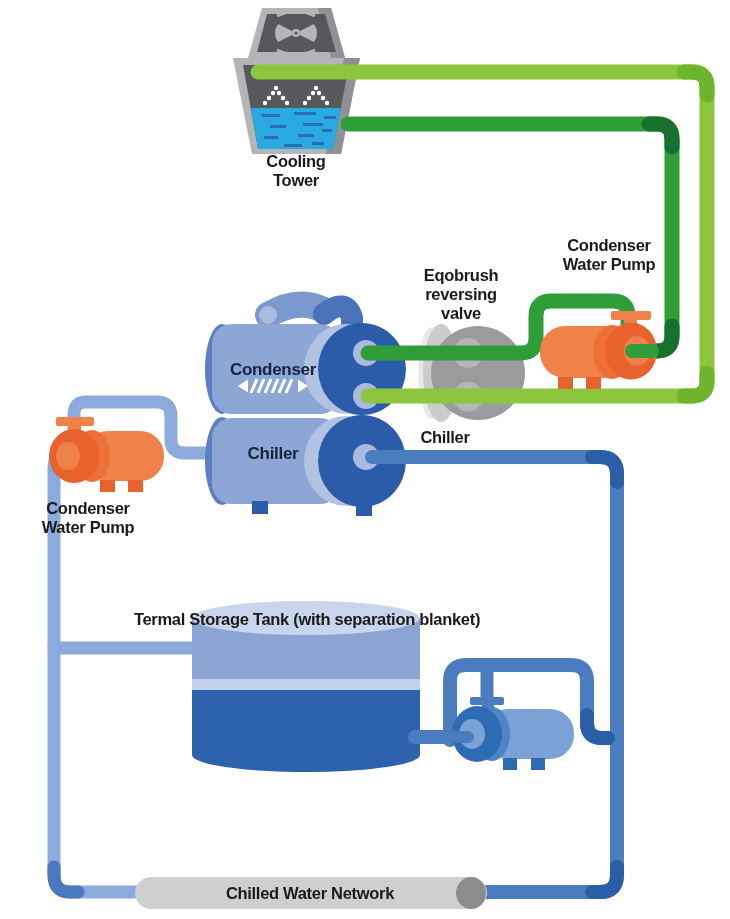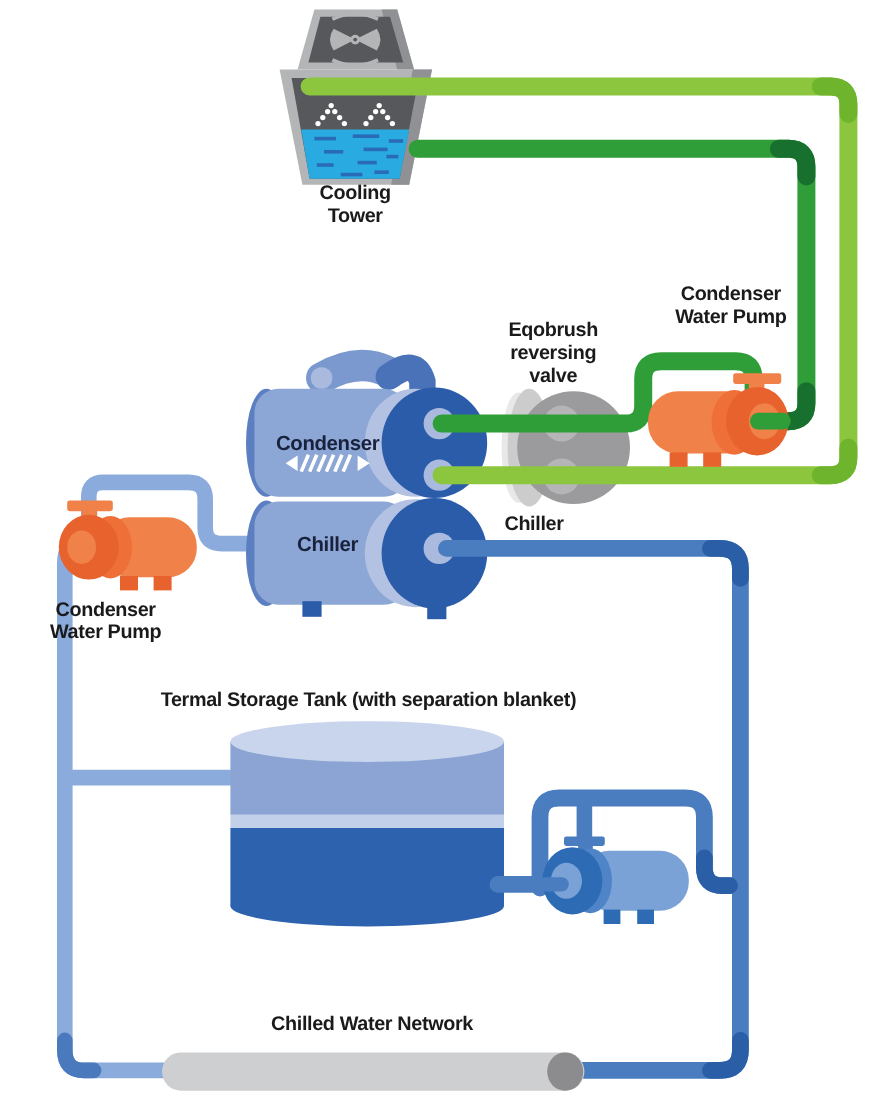--- a/index.html
+++ b/index.html
@@ -192,16 +192,16 @@
   </g>
 </svg>
 
 <div class="lbl" style="left:296px;top:152px;width:70px;">Cooling Tower</div>
 <div class="lbl" style="left:609px;top:236px;width:96px;">Condenser Water Pump</div>
 <div class="lbl" style="left:461px;top:266px;width:92px;">Eqobrush reversing valve</div>
 <div class="lbl inner nowrap" style="left:273px;top:360px;">Condenser</div>
 <div class="lbl inner nowrap" style="left:273px;top:444px;">Chiller</div>
 <div class="lbl nowrap" style="left:445px;top:428px;">Chiller</div>
 <div class="lbl" style="left:88px;top:499px;width:96px;">Condenser Water Pump</div>
-<div class="lbl nowrap" style="left:307px;top:574px;text-align:center;">Termal Storage Tank (with separation blanket)</div>
-<div class="lbl nowrap" style="left:310px;top:844px;text-align:right;">Chilled Water Network</div>
+<div class="lbl nowrap" style="left:307px;top:610px;text-align:center;">Termal Storage Tank (with separation blanket)</div>
+<div class="lbl nowrap" style="left:310px;top:884px;text-align:right;">Chilled Water Network</div>
 
 </div>
 
 </body></html>

